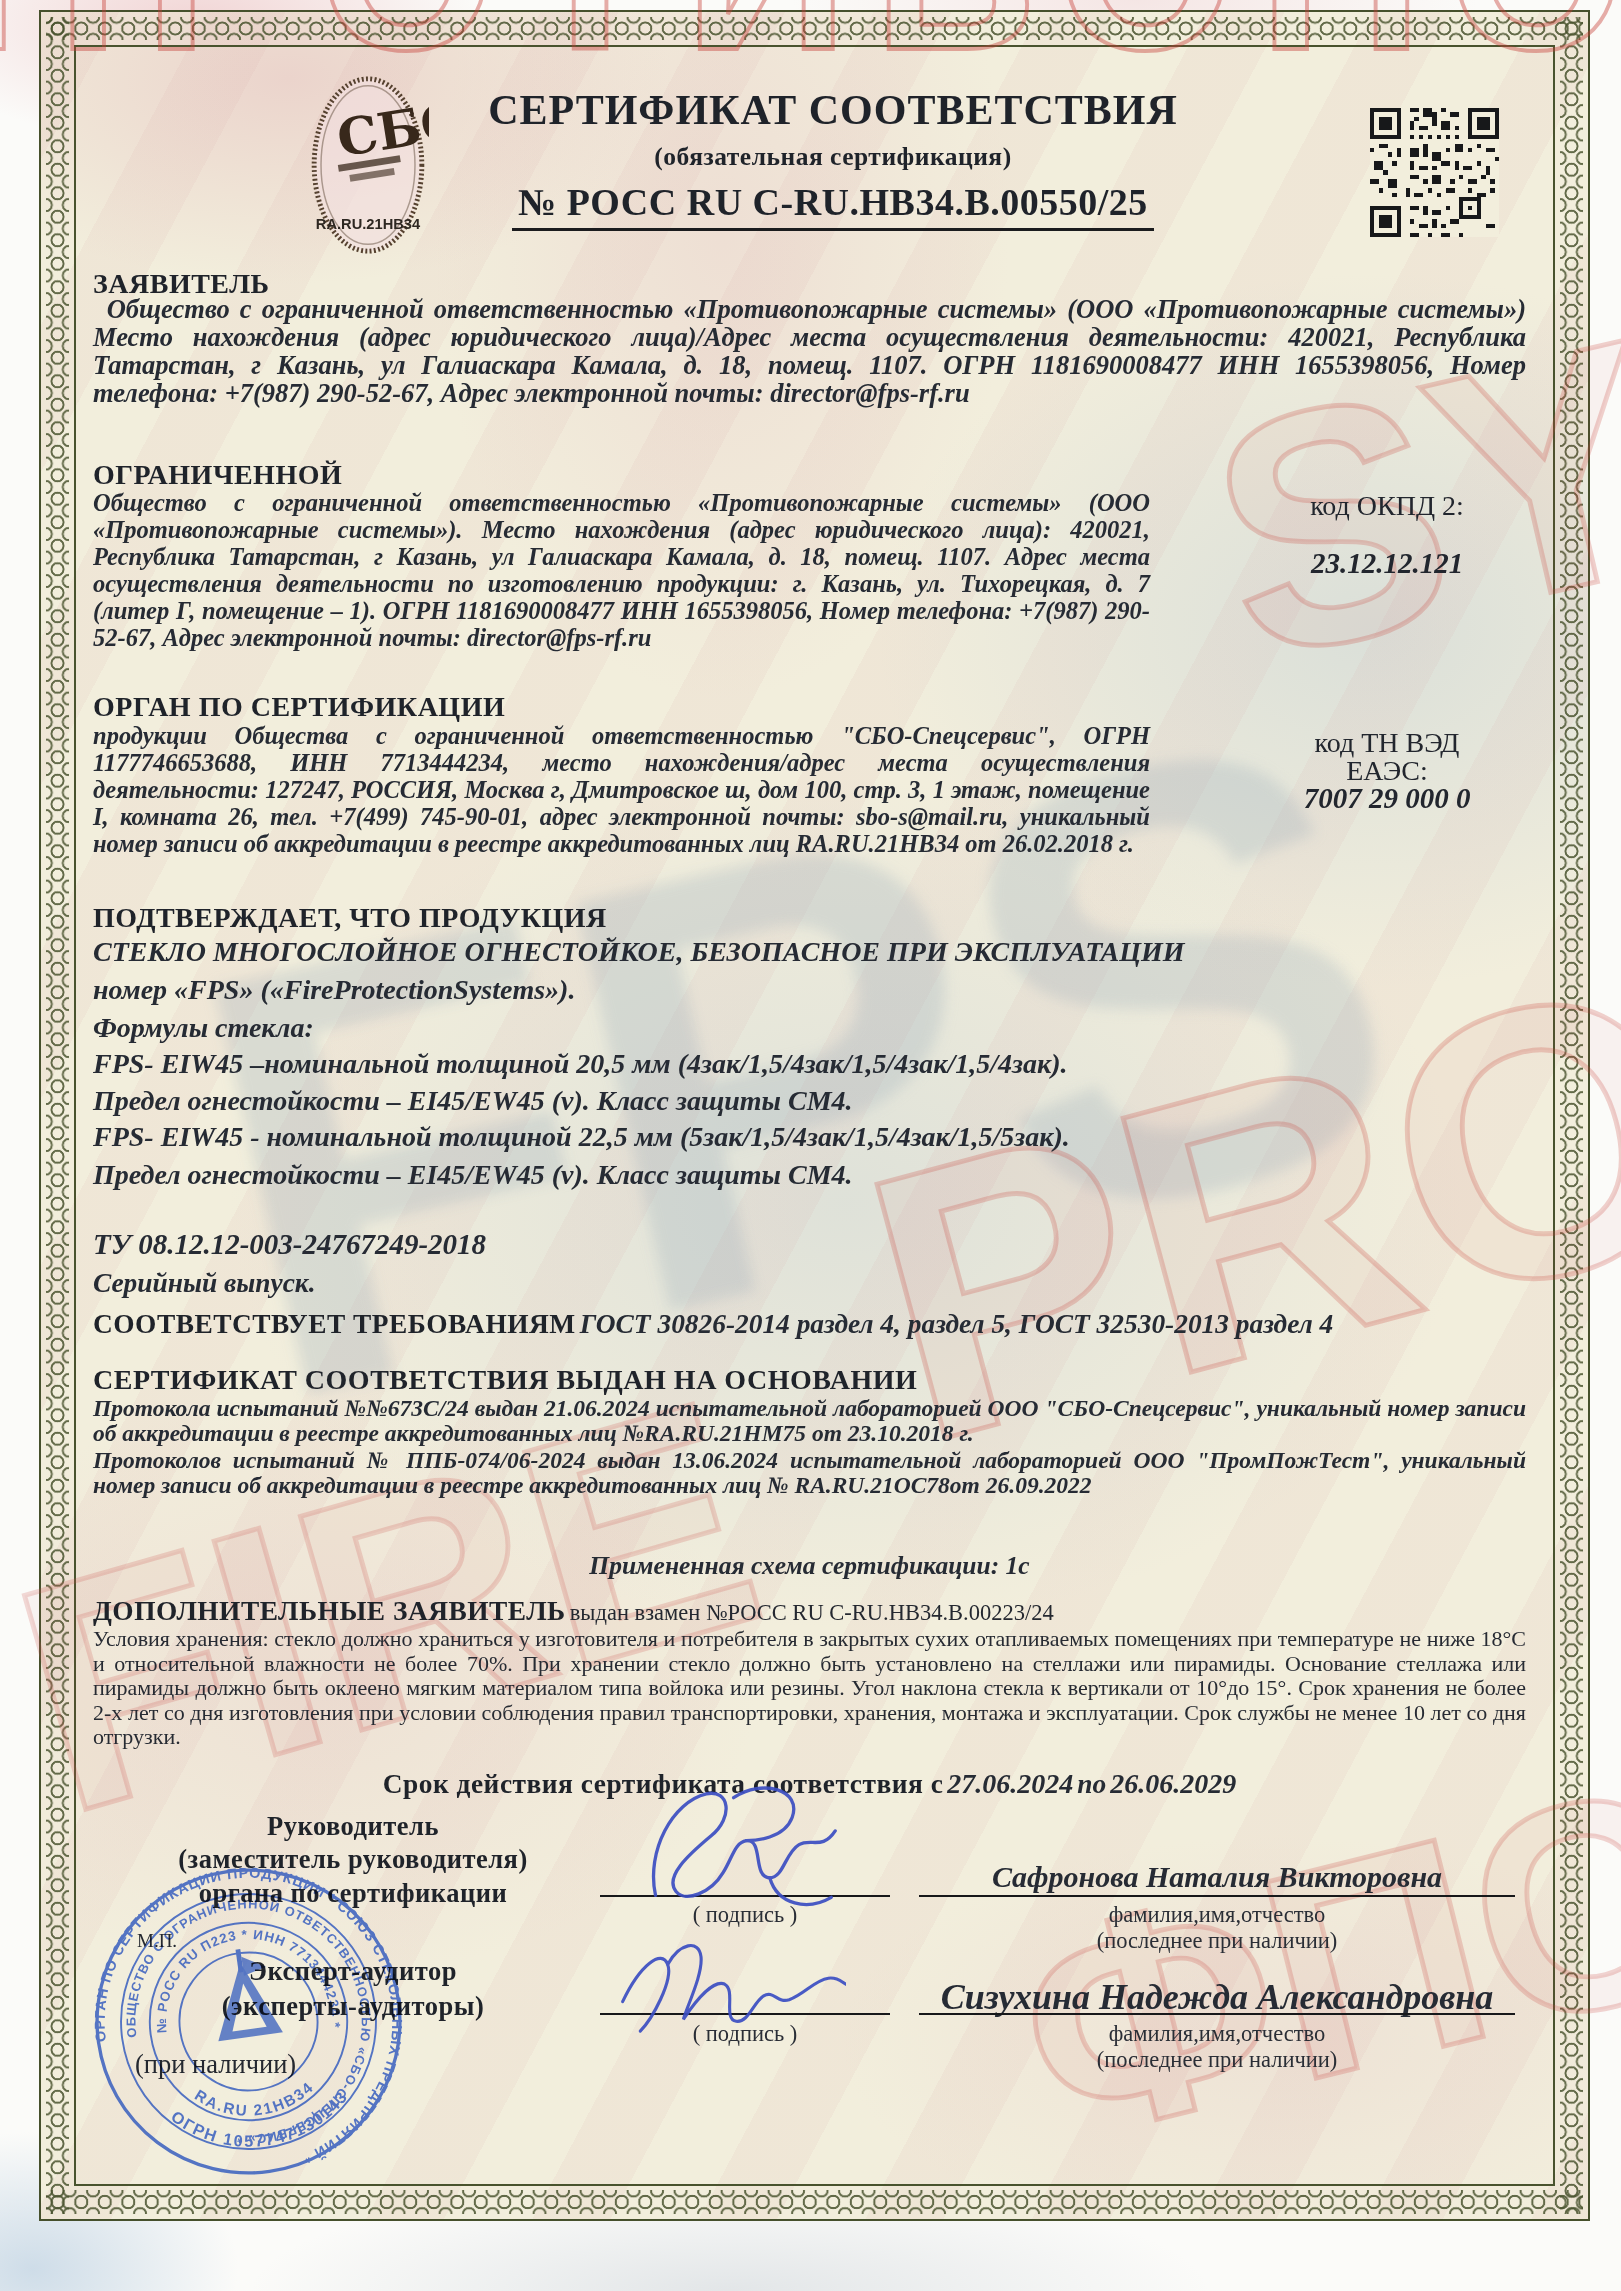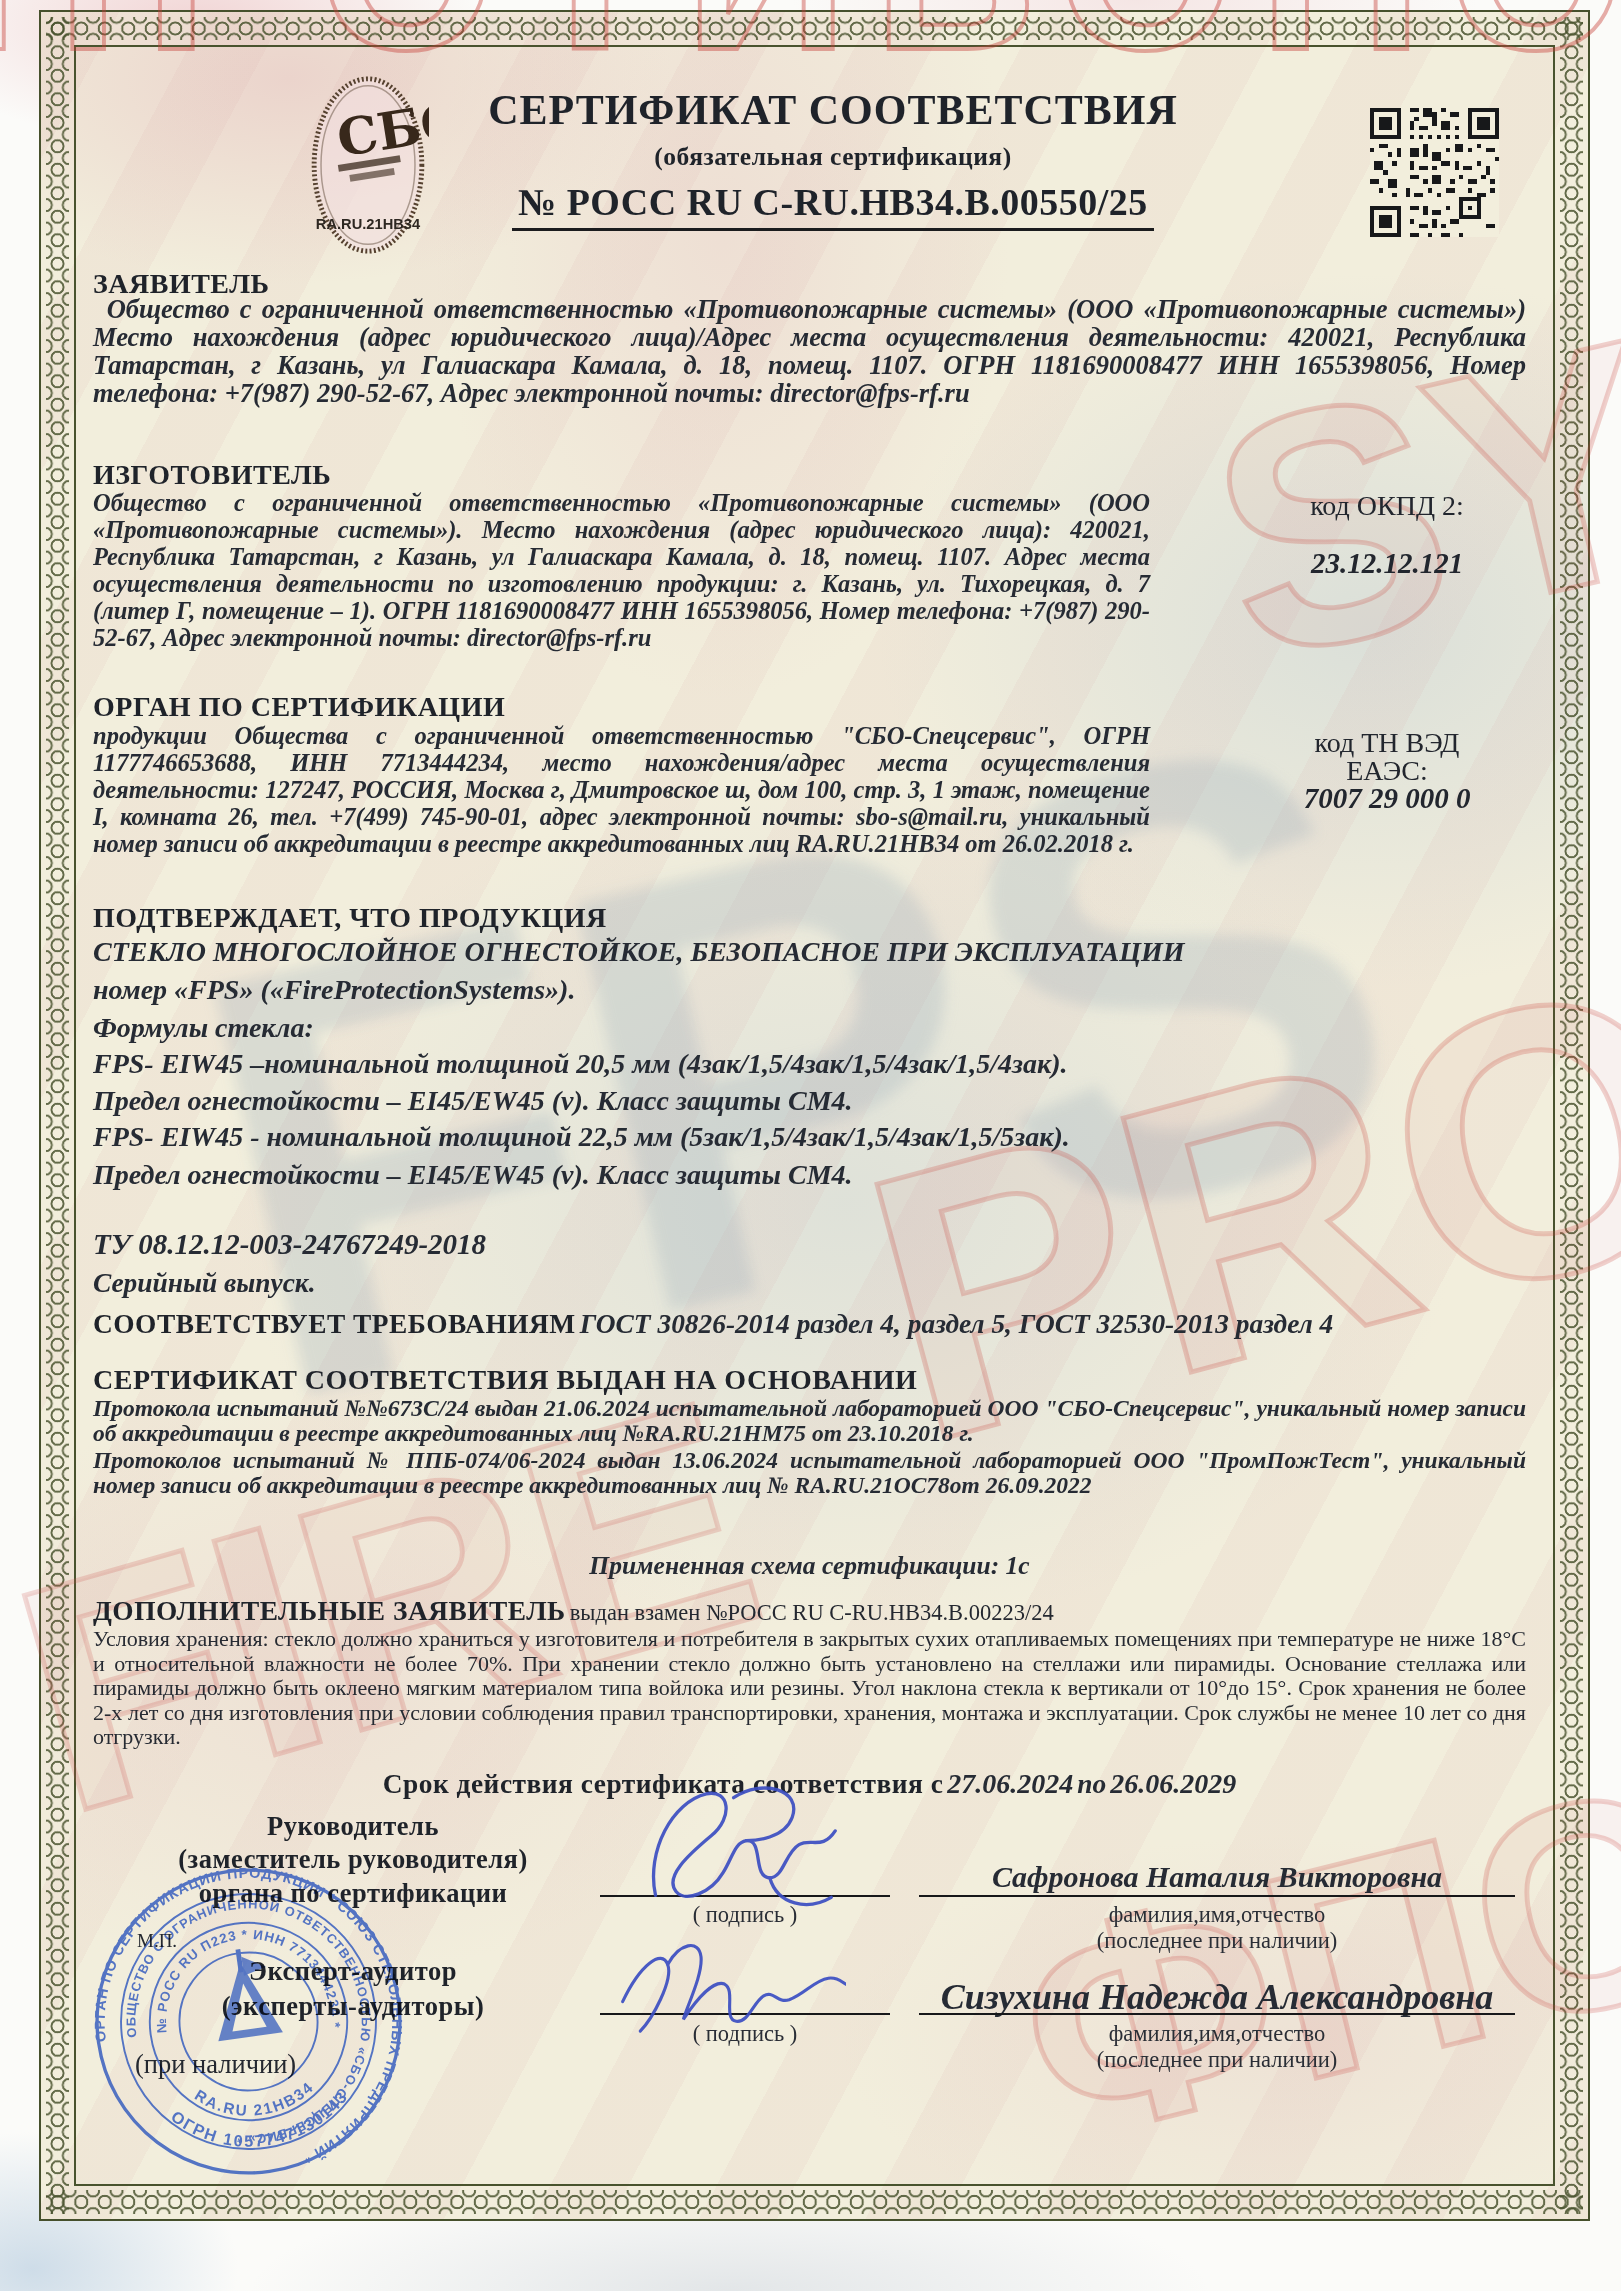--- a/index.html
+++ b/index.html
@@ -202,21 +202,21 @@
           <rect x="21" y="21" width="3" height="3"></rect>
         </g>
       <g fill="#17181a">
           <rect x="22" y="22" width="1" height="1"></rect>
         </g>
     </svg>
 
     <div class="abs hd" style="left:93px;top:268px;">ЗАЯВИТЕЛЬ</div>
     <div class="abs body-text bt29" style="left:93px;top:295px;width:1433px;text-indent:13.7px;">Общество с ограниченной ответственностью «Противопожарные системы» (ООО «Противопожарные системы») Место нахождения (адрес юридического лица)/Адрес места осуществления деятельности: 420021, Республика Татарстан, г Казань, ул Галиаскара Камала, д. 18, помещ. 1107. ОГРН 1181690008477 ИНН 1655398056, Номер телефона: +7(987) 290-52-67, Адрес электронной почты: director@fps-rf.ru</div>
 
-    <div class="abs hd" style="left:93px;top:459px;">ИЗГОТОВИТЕЛЬ</div>
+    <div class="abs hd" style="left:93px;top:459px;">ОГРАНИЧЕННОЙ</div>
     <div class="abs body-text bt27" style="left:93px;top:489px;width:1057px;">Общество с ограниченной ответственностью «Противопожарные системы» (ООО «Противопожарные системы»). Место нахождения (адрес юридического лица): 420021, Республика Татарстан, г Казань, ул Галиаскара Камала, д. 18, помещ. 1107. Адрес места осуществления деятельности по изготовлению продукции: г. Казань, ул. Тихорецкая, д. 7 (литер Г, помещение – 1). ОГРН 1181690008477 ИНН 1655398056, Номер телефона: +7(987) 290-52-67, Адрес электронной почты: director@fps-rf.ru</div>
     <div class="abs codecol" style="left:1230px;top:490px;width:314px;">код ОКПД 2:</div>
     <div class="abs codecol bi" style="left:1230px;top:547px;width:314px;font-size:29px;">23.12.12.121</div>
 
     <div class="abs hd" style="left:93px;top:691px;">ОРГАН ПО СЕРТИФИКАЦИИ</div>
     <div class="abs body-text bt27" style="left:93px;top:722px;width:1057px;">продукции Общества с ограниченной ответственностью "СБО-Спецсервис", ОГРН 1177746653688, ИНН 7713444234, место нахождения/адрес места осуществления деятельности: 127247, РОССИЯ, Москва г, Дмитровское ш, дом 100, стр. 3, 1 этаж, помещение I, комната 26, тел. +7(499) 745-90-01, адрес электронной почты: sbo-s@mail.ru, уникальный номер записи об аккредитации в реестре аккредитованных лиц RA.RU.21НВ34 от 26.02.2018 г.</div>
     <div class="abs codecol" style="left:1230px;top:727px;width:314px;">код ТН ВЭД</div>
     <div class="abs codecol" style="left:1230px;top:755px;width:314px;">ЕАЭС:</div>
     <div class="abs codecol bi" style="left:1230px;top:782px;width:314px;font-size:29px;">7007 29 000 0</div>
 

